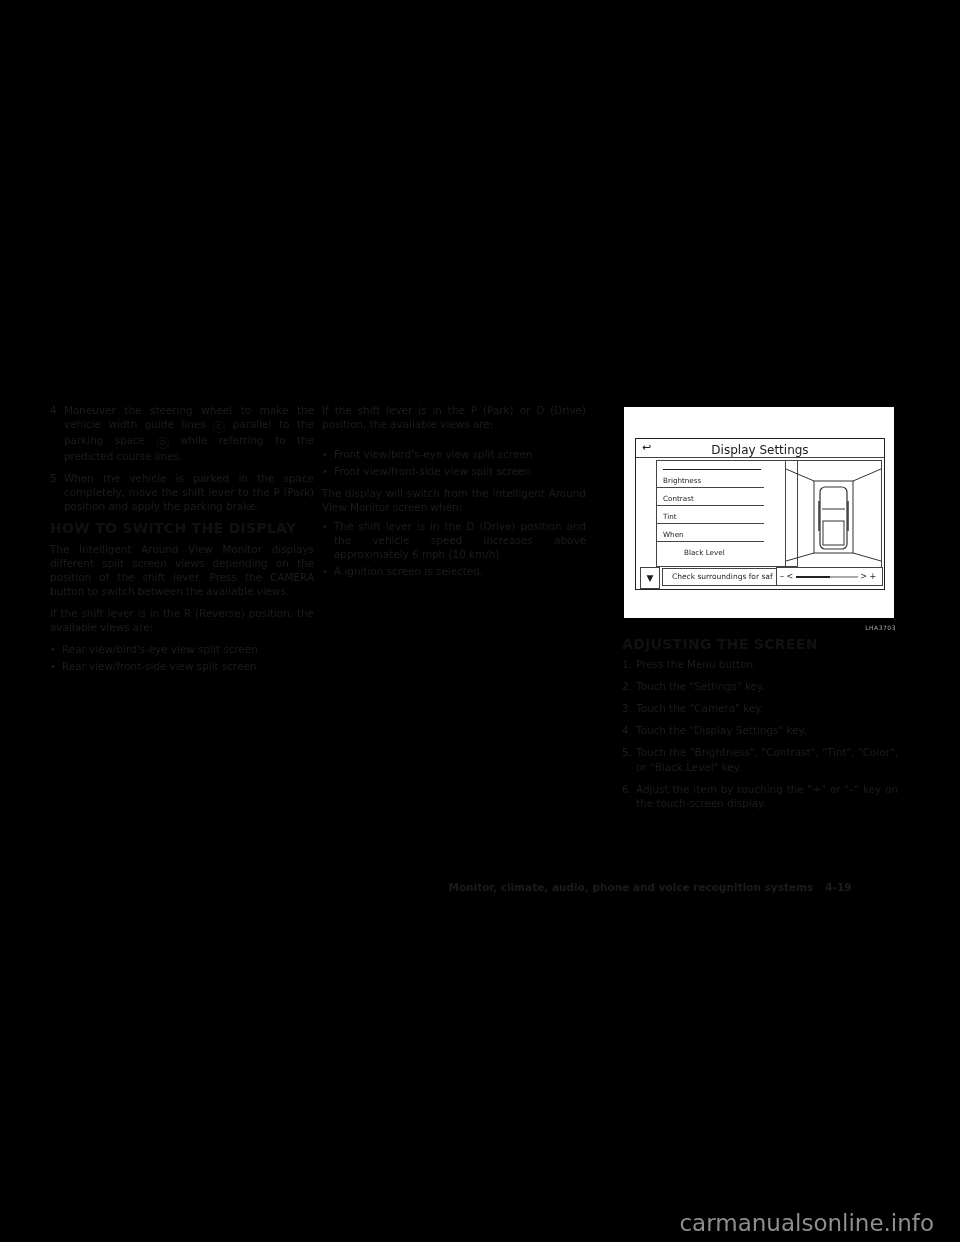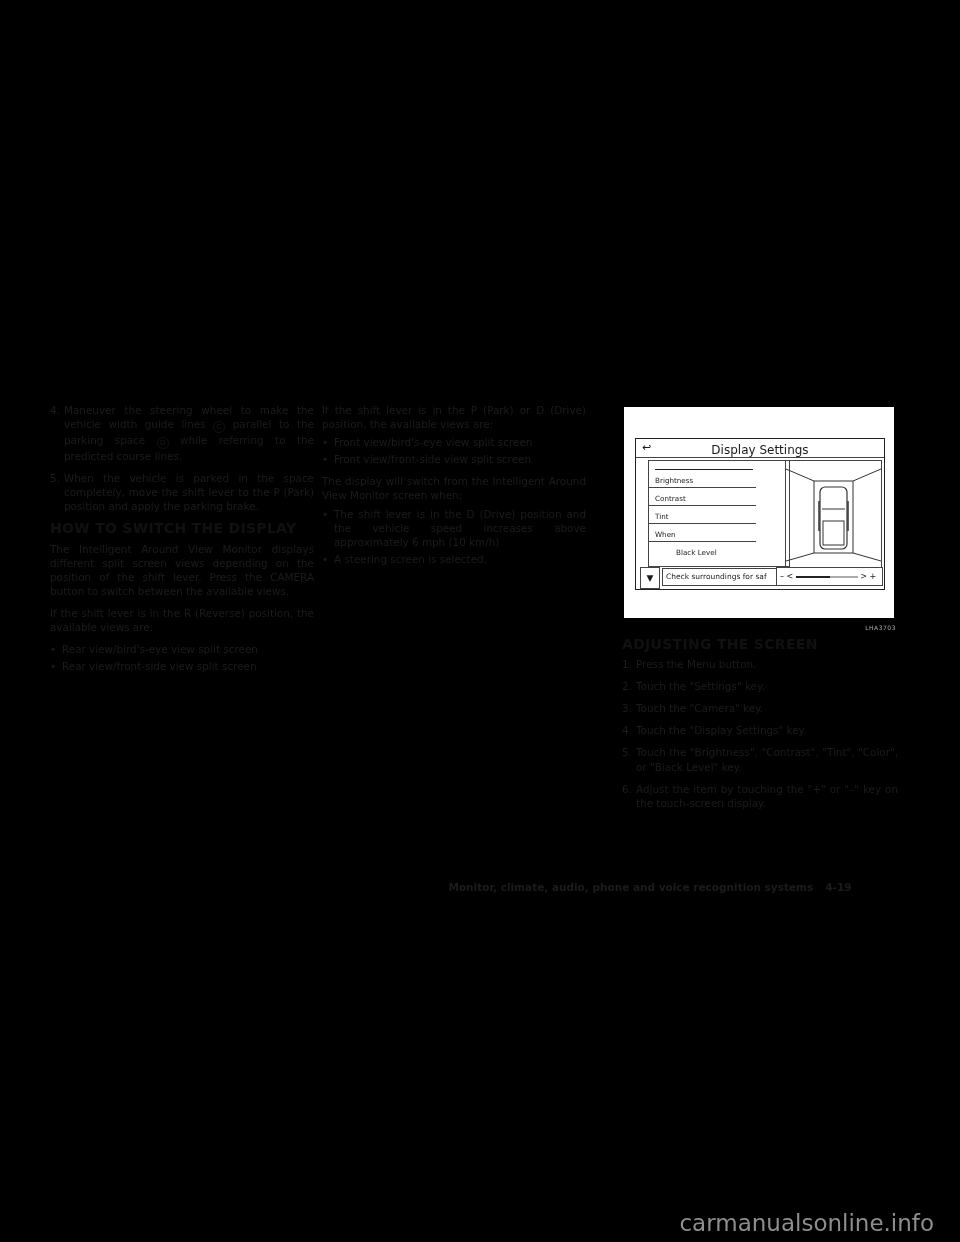--- a/index.html
+++ b/index.html
@@ -20,27 +20,27 @@
   .circ { display: inline-block; width: 10px; height: 10px; border: 1.3px solid #111; border-radius: 50%; font-size: 7px; line-height: 10px; text-align: center; vertical-align: -1px; }
 
   .shade { background: #fff; }
   .figure { position: absolute; left: 622px; top: 405px; width: 276px; height: 226px; background: #000; }
   .fig-inner { position: absolute; left: 2px; top: 2px; width: 270px; height: 211px; background: #fff; }
   .fig-caption { position: absolute; right: 2px; bottom: 0px; font-size: 6px; color: #aaa; letter-spacing: 0.5px; }
   .screen { position: absolute; left: 11px; top: 31px; width: 248px; height: 150px; border: 1.5px solid #222; background: #fff; }
   .scr-title-bar { position: absolute; left: 0; top: 0; width: 100%; height: 18px; border-bottom: 1px solid #444; }
   .scr-back { position: absolute; left: 6px; top: 2px; font-size: 11px; }
   .scr-title { position: absolute; left: 0; right: 0; top: 4px; text-align: center; font-size: 12px; }
-  .scr-menu { position: absolute; left: 12px; top: 21px; width: 140px; height: 105px; border: 1px solid #444; }
+  .scr-menu { position: absolute; left: 20px; top: 21px; width: 140px; height: 105px; border: 1px solid #444; }
   .scr-menu .item { height: 17px; border-bottom: 1px solid #444; width: 72%; padding-left: 6px; font-size: 7.2px; line-height: 22px; }
   .scr-menu .line0 { height: 8px; border-bottom: 1.5px solid #222; width: 70%; margin-left: 6px; }
   .scr-view { position: absolute; left: 149px; top: 21px; width: 95px; height: 123px; border: 1px solid #444; overflow: hidden; }
   .scr-bottom { position: absolute; left: 4px; top: 128px; width: 140px; height: 20px; }
   .scr-warn-icon { position: absolute; left: 0; top: 0; width: 18px; height: 20px; border: 1px solid #444; font-size: 9px; text-align: center; line-height: 20px; }
-  .scr-warn { position: absolute; left: 22px; top: 1px; width: 116px; height: 16px; border: 1px solid #444; font-size: 7.5px; line-height: 16px; padding-left: 3px; white-space: nowrap; overflow: hidden; }
+  .scr-warn { position: absolute; left: 22px; top: 1px; width: 116px; height: 16px; border: 1px solid #444; font-size: 7.5px; line-height: 16px; padding-left: 9px; white-space: nowrap; overflow: hidden; }
   .scr-slider { position: absolute; left: 140px; top: 128px; width: 105px; height: 17px; border: 1px solid #444; background: #fff; font-size: 8px; line-height: 17px; }
 
   .footer { position: absolute; left: 400px; top: 881px; width: 500px; text-align: center; font-size: 10.5px; font-weight: bold; color: #111; }
   .footer .pg { margin-left: 12px; }
   .watermark { position: absolute; right: 26px; top: 1210px; font-size: 23px; color: #8e8e8e; font-family: "DejaVu Sans", sans-serif; }
 </style>
 </head>
 <body>
 
 <div class="page">
@@ -69,37 +69,37 @@
         <span class="b">•</span>
         <span class="t">Rear view/bird's-eye view split screen</span>
       </div>
     <div class="bullet">
         <span class="b">•</span>
         <span class="t">Rear view/front-side view split screen</span>
       </div>
   </div>
 
   <div class="col" style="left:322px; top:403px; width:264px; color:#1c1c1c;">
-    <p style="margin-bottom:4px;">If the shift lever is in the P (Park) or D (Drive) position, the available views are:</p>
+    <p style="margin-bottom:16px;">If the shift lever is in the P (Park) or D (Drive) position, the available views are:</p>
     <div class="bullet">
         <span class="b">•</span>
         <span class="t">Front view/bird's-eye view split screen</span>
       </div>
     <div class="bullet" style="margin-bottom:8px;">
         <span class="b">•</span>
         <span class="t">Front view/front-side view split screen</span>
       </div>
     <p style="margin-bottom:4px;">The display will switch from the Intelligent Around View Monitor screen when:</p>
     <div class="bullet">
         <span class="b">•</span>
         <span class="t">The shift lever is in the D (Drive) position and the vehicle speed increases above approximately 6 mph (10 km/h)</span>
       </div>
     <div class="bullet">
         <span class="b">•</span>
-        <span class="t">A steering screen is selected.</span>
+        <span class="t">A ignition screen is selected.</span>
       </div>
   </div>
 
   <div class="figure">
     <div class="fig-inner">
       <div class="screen">
         <div class="scr-title-bar">
           <span class="scr-back">↩</span>
           <span class="scr-title">Display Settings</span>
         </div>

